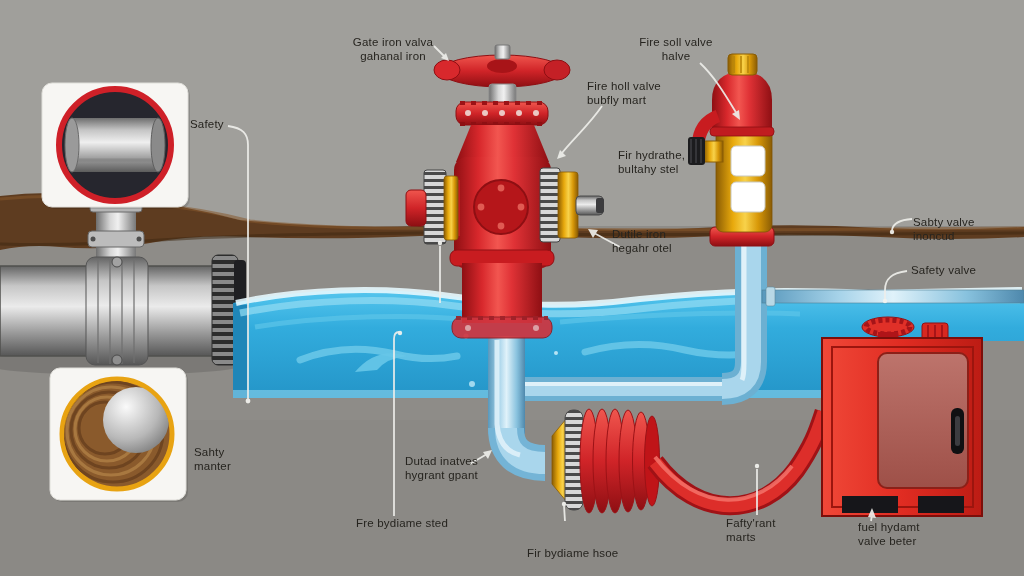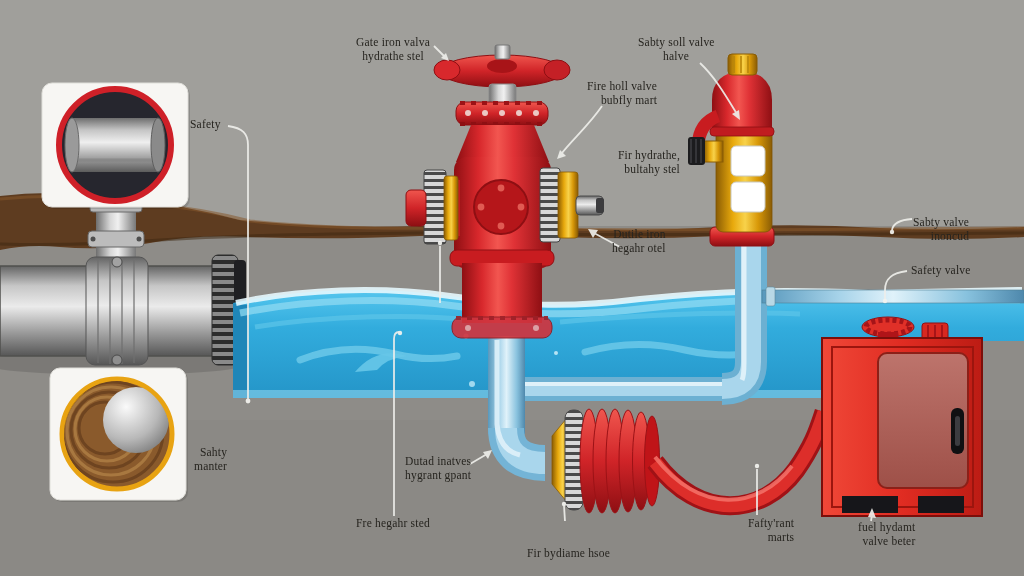--- a/index.html
+++ b/index.html
@@ -1,20 +1,20 @@
 <!DOCTYPE html>
 <html><head>
 <meta charset="utf-8">
 <style>
   html,body{margin:0;padding:0;background:#6b6b68;}
   #stage{position:relative;width:1024px;height:576px;overflow:hidden;
-         font-family:Liberation Serif, serif;background:#ef4444;}
+         font-family:Liberation Sans, sans-serif;background:#ef4444;}
   #scene{position:absolute;left:0;top:0;width:1024px;height:576px;}
   .lbl{position:absolute;font-size:11.5px;line-height:1.18;color:#26241f;
-       letter-spacing:.2px;white-space:nowrap;text-align:right;}
+       letter-spacing:.2px;white-space:nowrap;}
   .lbl.center{text-align:center;}
   .lbl span{display:block;}
 </style>
 </head>
 <body>
 
 <div id="stage">
 
 <svg id="scene" viewBox="0 0 1024 576">
   <defs>
@@ -310,24 +310,24 @@
         <circle cx="757" cy="466" r="2.2" fill="#f4f4f0" stroke="none"></circle>
     <path d="M871,521 L872,515"></path>
         <polygon points="872,508 876,518 868,517" fill="#eeeeea" stroke="none"></polygon>
     <path d="M440,246 L440,303"></path>
         <circle cx="440" cy="243" r="2.2" fill="#f4f4f0" stroke="none"></circle>
   </g>
 </svg>
 
 <div class="lbl center" style="left:350px;top:36px;width:86px">
   <span>Gate iron valva</span>
-  <span>hydrathe stel</span>
+  <span>gahanal iron</span>
 </div>
 <div class="lbl center" style="left:638px;top:36px;width:76px">
-  <span>Sabty soll valve</span>
+  <span>Fire soll valve</span>
   <span>halve</span>
 </div>
 <div class="lbl" style="left:587px;top:80px">
   <span>Fire holl valve</span>
   <span>bubfly mart</span>
 </div>
 <div class="lbl" style="left:618px;top:149px">
   <span>Fir hydrathe,</span>
   <span>bultahy stel</span>
 </div>
@@ -347,26 +347,26 @@
 </div>
 <div class="lbl" style="left:194px;top:446px">
   <span>Sahty</span>
   <span>manter</span>
 </div>
 <div class="lbl" style="left:405px;top:455px">
   <span>Dutad inatves</span>
   <span>hygrant gpant</span>
 </div>
 <div class="lbl" style="left:356px;top:517px">
-  <span>Fre hegahr sted</span>
+  <span>Fre bydiame sted</span>
 </div>
 <div class="lbl" style="left:527px;top:547px">
   <span>Fir bydiame hsoe</span>
 </div>
-<div class="lbl" style="left:748px;top:517px">
+<div class="lbl" style="left:726px;top:517px">
   <span>Fafty'rant</span>
   <span>marts</span>
 </div>
 <div class="lbl" style="left:858px;top:521px">
   <span>fuel hydamt</span>
   <span>valve beter</span>
 </div>
 
 </div>
 

